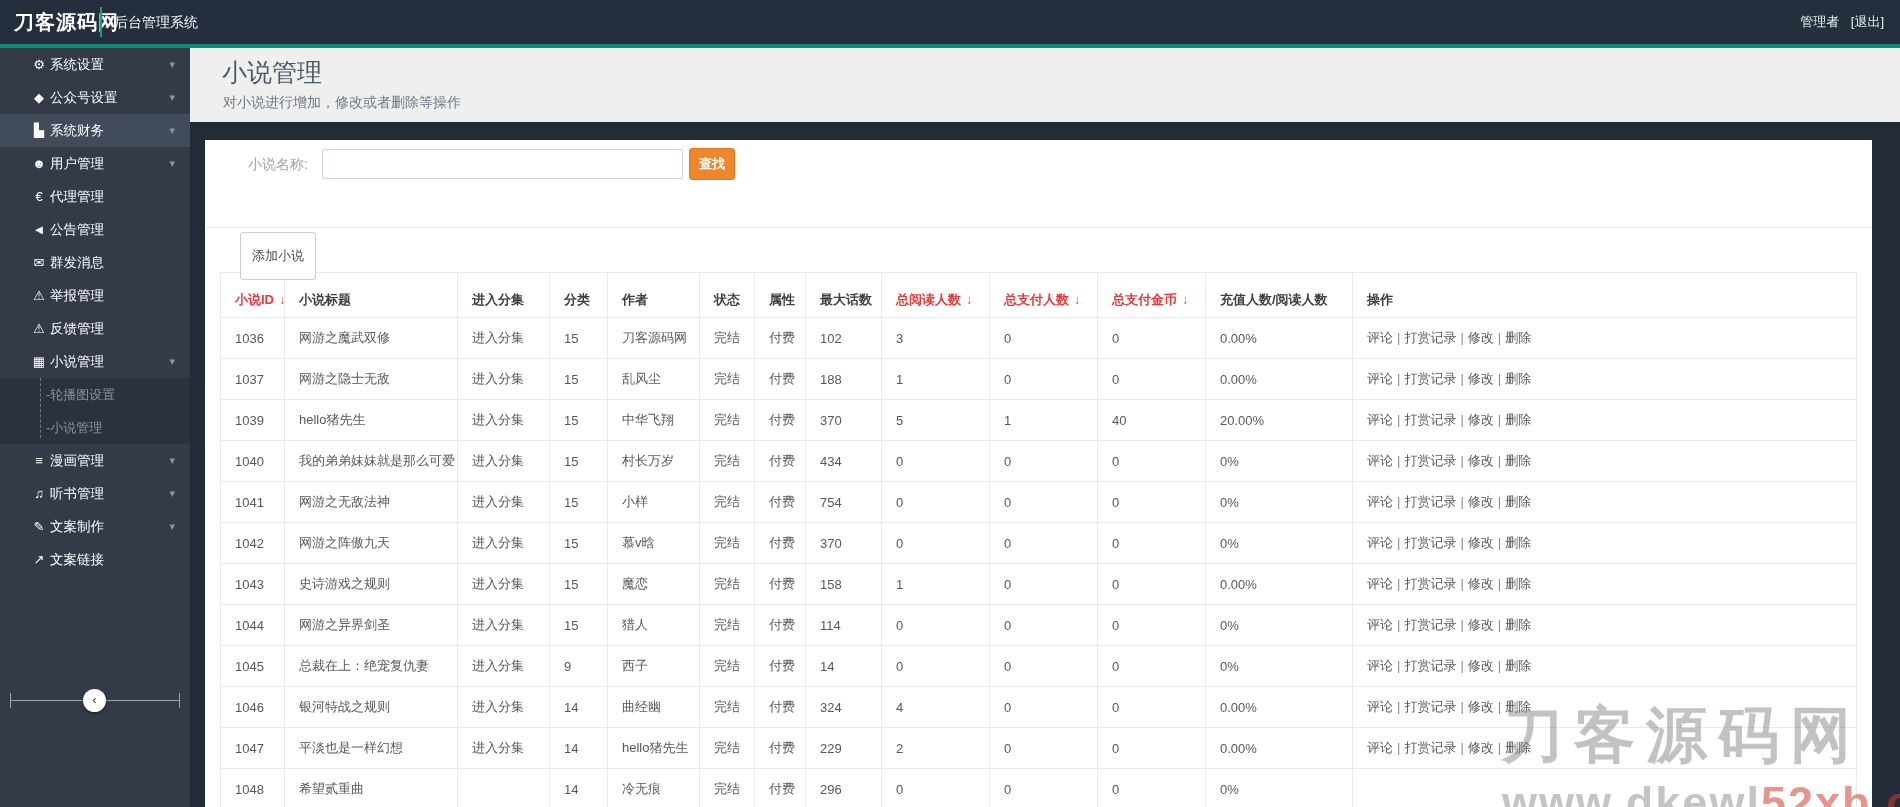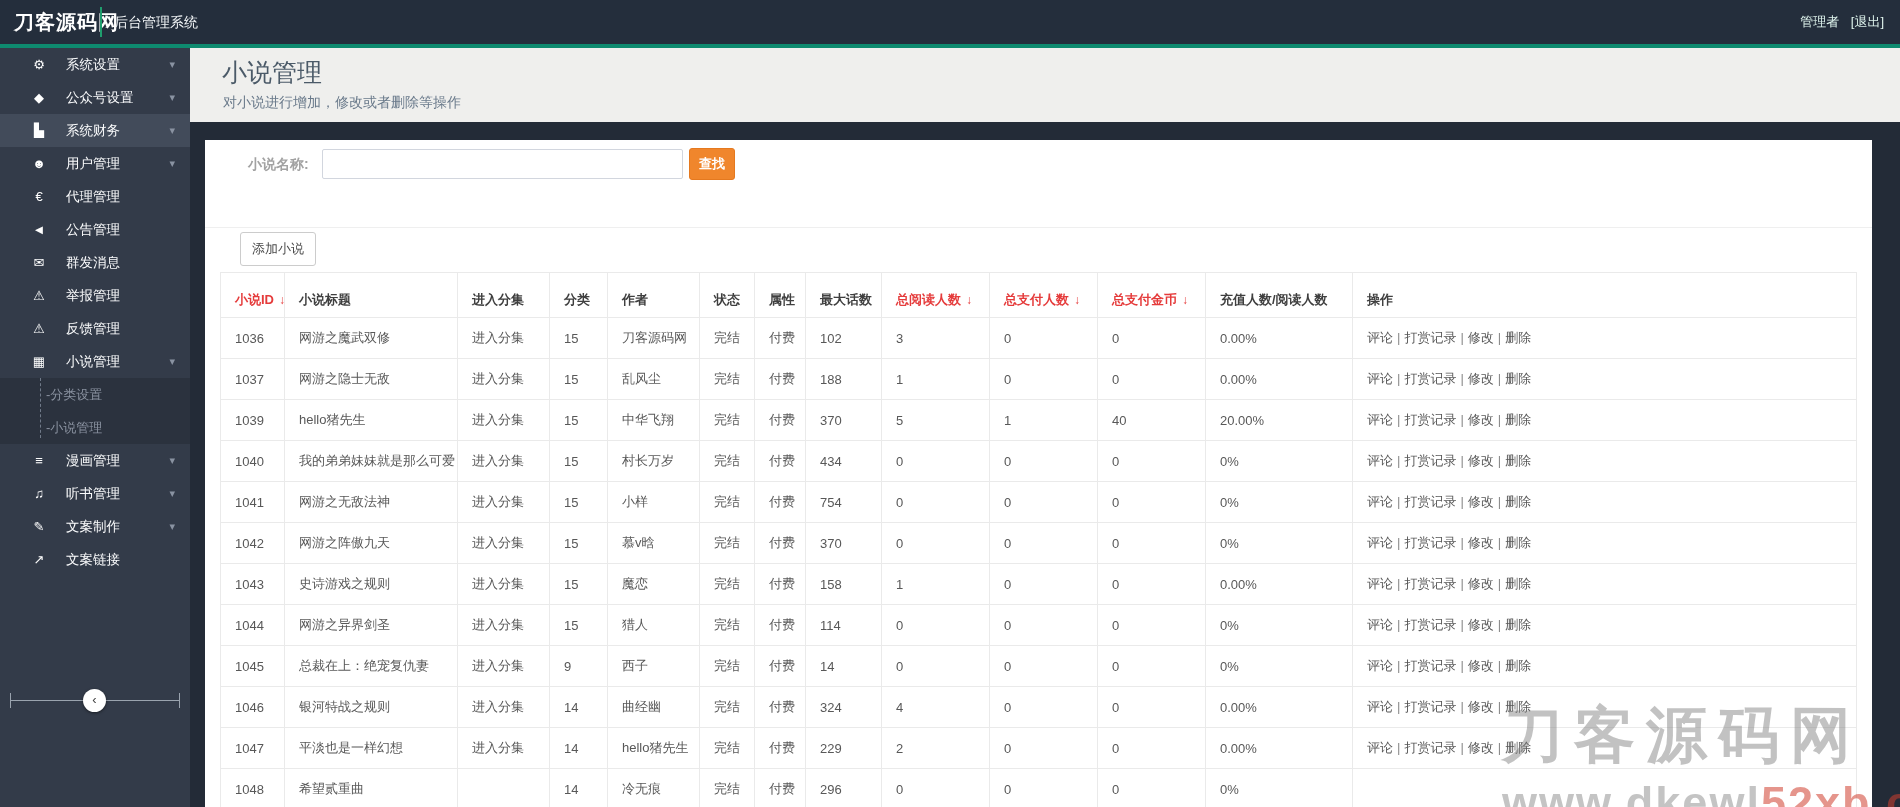--- a/index.html
+++ b/index.html
@@ -16,45 +16,45 @@
   .app-title { position:absolute; left:114px; top:0; line-height:44px; color:#f2f5f7; font-size:14px; }
   .navbar-right { position:absolute; right:16px; top:0; line-height:44px; color:#def3ec; font-size:13px; }
   .navbar-right a { color:#def3ec; text-decoration:none;padding-left:8px; }
   .accent-line { position:absolute; top:44px; left:0; width:1900px; height:4px; background:#0e8a6f; z-index:10; }
 
   
   .sidebar { position:absolute; top:48px; left:0; width:190px; height:759px; background:#333b49; z-index:5; }
   .menu-item { position:relative; height:33px; display:flex; align-items:center; cursor:pointer; }
   .menu-item.active { background:#424b5a; }
   .menu-icon { width:22px; margin-left:28px; color:#ffffff; font-size:13px; text-align:center; flex:none; }
-  .menu-label { margin-left:16px; color:#fbfcfd; font-size:13.5px; white-space:nowrap; }
+  .menu-label { color:#fbfcfd; font-size:13.5px; white-space:nowrap; }
   .menu-chevron { position:absolute; right:15px; top:0; line-height:33px; color:#8a93a2; font-size:11px; }
   .submenu { position:relative; background:#2b323e; }
   .submenu-guide { position:absolute; left:40px; top:0; bottom:6px; width:0; border-left:1px dashed #707a89; }
   .submenu-item { position:relative; height:33px; line-height:33px; padding-left:46px; color:#8a92a0; font-size:13px; cursor:pointer; white-space:nowrap; }
   .collapse-widget { position:absolute; top:645px; left:10px; width:170px; height:14px; }
   .collapse-line { position:absolute; top:7px; left:0; width:170px; border-top:1px solid #9aa3ae; }
   .collapse-tick-l, .collapse-tick-r { position:absolute; top:0; width:1px; height:15px; background:#9aa3ae; }
   .collapse-tick-l { left:0; } .collapse-tick-r { right:0; }
   .collapse-knob { position:absolute; left:73px; top:-4px; width:23px; height:23px; background:#ffffff; border-radius:50%;
     box-shadow:0 1px 3px rgba(0,0,0,.5); text-align:center; line-height:21px; font-size:13px; color:#444; cursor:pointer; }
 
   
   .page-header { position:absolute; left:190px; top:48px; width:1710px; height:74px; background:#efefed; z-index:2; }
   .page-title { position:absolute; left:32px; top:8px; font-size:25px; font-weight:normal; color:#4b5a68; }
   .page-subtitle { position:absolute; left:33px; top:46px; font-size:14px; color:#69798a; }
 
   
   .panel { position:absolute; left:205px; top:140px; width:1667px; height:667px; background:#ffffff; z-index:3; }
   .search-row { position:relative; height:88px; border-bottom:1px solid #efefef; }
-  .search-label { position:absolute; left:43px; top:9px; height:30px; line-height:30px; color:#a2a2a2; font-size:14px;font-weight:bold; }
+  .search-label { position:absolute; left:43px; top:9px; height:30px; line-height:30px; color:#a2a2a2; font-size:14px; }
   .search-input { position:absolute; left:117px; top:9px; width:361px; height:30px; border:1px solid #d2d6de; border-radius:2px; padding:0 8px; font-size:13px; color:#333; outline:none; }
   .search-btn { position:absolute; left:484px; top:8px; width:46px; height:32px; background:#f0862c; border:1px solid #e5791f; border-radius:3px; color:#ffffff; font-size:13px; font-weight:bold; cursor:pointer; }
   .toolbar-row { position:relative; height:44px; }
-  .add-btn { position:absolute; left:35px; top:4px; padding:7px 11px; background:#ffffff; border:1px solid #cccccc; border-radius:3px; color:#4a4a4a; font-size:13px; cursor:pointer; }
+  .add-btn { position:absolute; left:35px; top:4px; padding:14px 11px; background:#ffffff; border:1px solid #cccccc; border-radius:3px; color:#4a4a4a; font-size:13px; cursor:pointer; }
 
   
   .table-wrap { margin:0 15px; }
   table { width:100%; border-collapse:collapse; table-layout:fixed; }
   th, td { border:1px solid #eaeaea; text-align:left; white-space:nowrap; overflow:hidden; }
   th { padding:18px 6px 8px 14px; font-size:13px; font-weight:bold; color:#3f3f3f; }
   td { padding:11px 6px 11px 14px; font-size:13px; color:#585858; }
   th.sorted { color:#e53b3b; }
   .sort-arrow { margin-left:5px; font-size:12px; font-weight:normal; }
   td a { color:#585858; text-decoration:none; cursor:pointer; }
@@ -123,21 +123,21 @@
         <span class="menu-icon">⚠</span>
         <span class="menu-label">反馈管理</span>
       </div>
       <div class="menu-item">
         <span class="menu-icon">▦</span>
         <span class="menu-label">小说管理</span>
         <span class="menu-chevron">▾</span>
       </div>
       <div class="submenu">
         <div class="submenu-guide"></div>
-        <div class="submenu-item">-分类设置</div>
+        <div class="submenu-item">-轮播图设置</div>
         <div class="submenu-item">-小说管理</div>
       </div>
       <div class="menu-item">
         <span class="menu-icon">≡</span>
         <span class="menu-label">漫画管理</span>
         <span class="menu-chevron">▾</span>
       </div>
       <div class="menu-item">
         <span class="menu-icon">♫</span>
         <span class="menu-label">听书管理</span>

